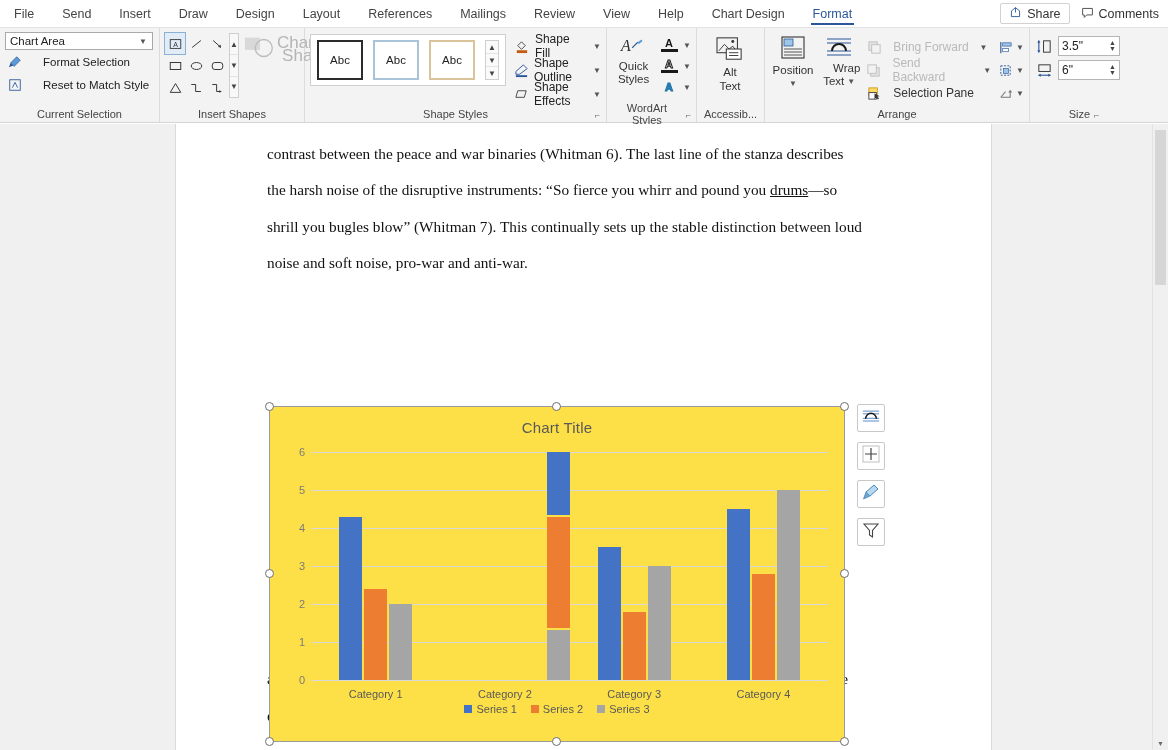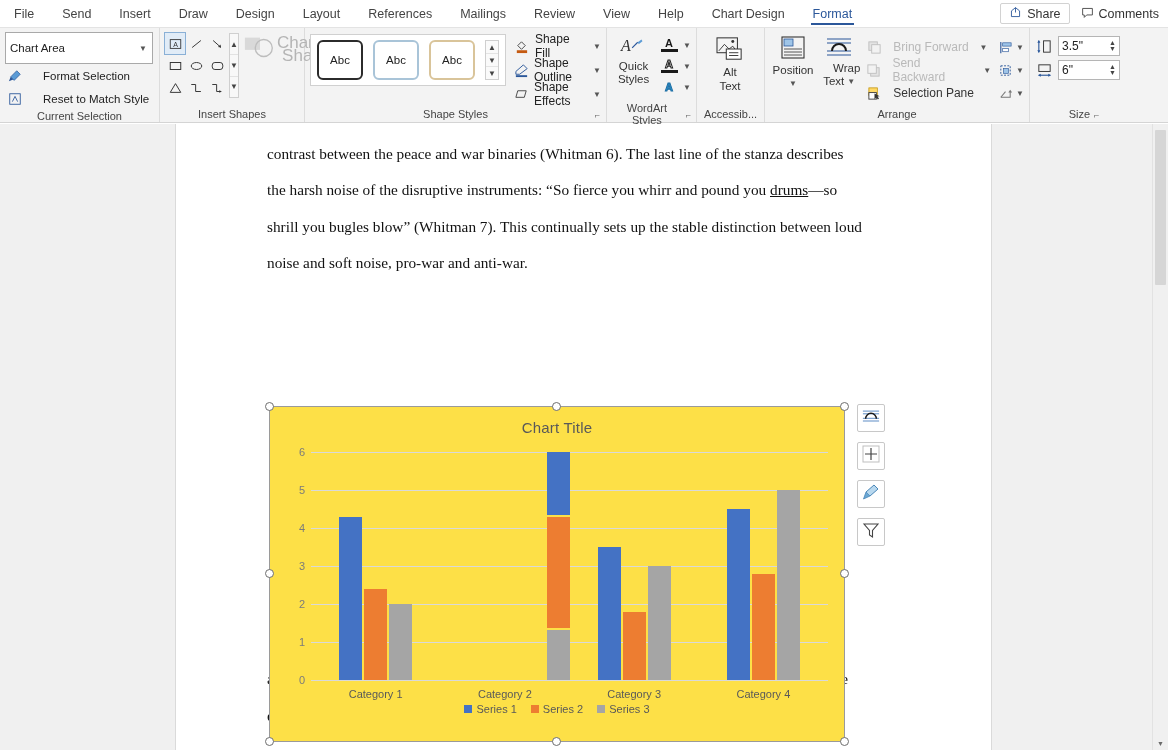--- a/index.html
+++ b/index.html
@@ -83,21 +83,21 @@
   }
   .dialog-launcher {
     font-size: 9px; color: #666;
     display: inline-block;
     transform: translateY(1px);
   }
 
   
   #grp-current { width: 160px; }
   #sel-dropdown {
-    width: 148px; height: 32px;
+    width: 148px; height: 18px;
     border: 1px solid #a9a9a9;
     background: #fff;
     font-size: 11.5px;
     display: flex; align-items: center;
     padding: 0 4px;
     position: relative;
     color: #222;
   }
   #sel-dropdown .caret {
     position: absolute; right: 5px; top: 50%;
@@ -156,21 +156,21 @@
   #grp-shapestyles { width: 302px; }
   .style-gallery {
     display: flex; align-items: flex-start;
     border: 1px solid #d0d0d0;
     background: #fff;
     padding: 5px 6px;
     margin-top: 2px;
   }
   .abc-thumb {
     width: 46px; height: 40px;
-    border-radius: 6px;
+    border-radius: 0;
     border: 2px solid #2b2b2b;
     display: flex; align-items: center; justify-content: center;
     font-size: 11.5px; color: #222;
     margin-right: 10px;
     background: #fff;
   }
   .abc-thumb.b2 { border-color: #a9c4d8; }
   .abc-thumb.b3 { border-color: #d9c49a; }
   .gallery-scroll {
     display: flex; flex-direction: column;

